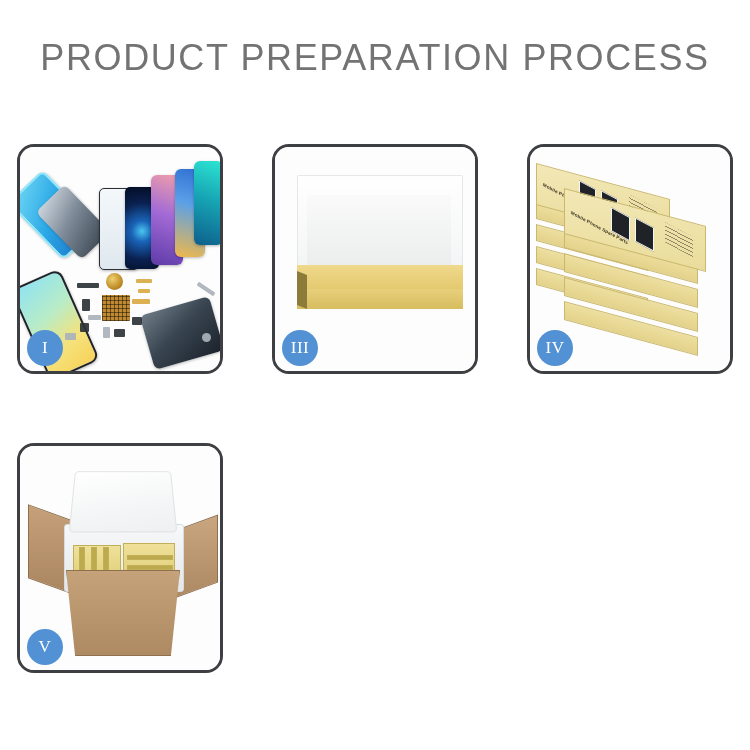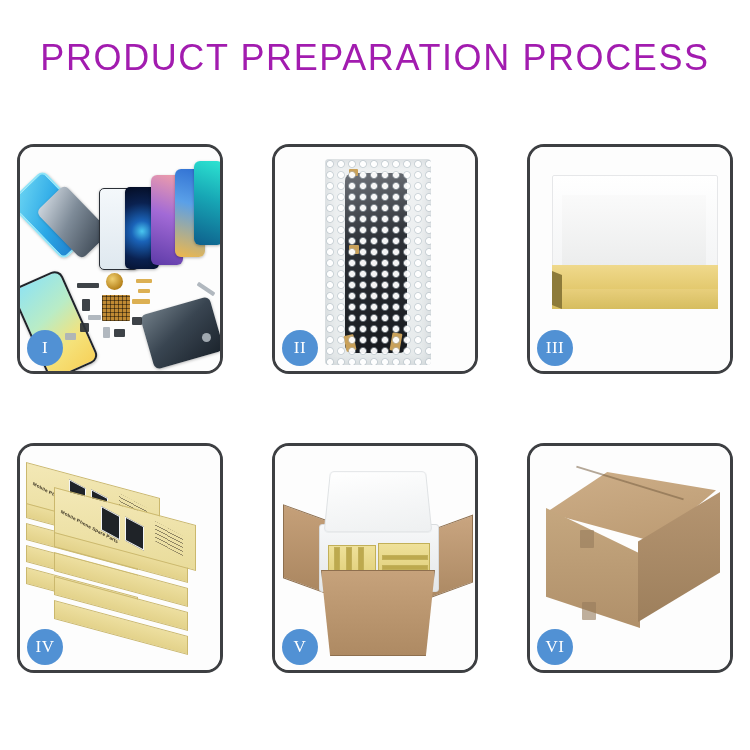--- a/index.html
+++ b/index.html
@@ -23,21 +23,21 @@
     left: 0;
     top: 36px;
     width: 750px;
     text-align: center;
   }
   .header-title {
     font-size: 36px;
     font-weight: 400;
     letter-spacing: 1.6px;
     line-height: 44px;
-    color: #a21caf;
+    color: #737373;
     white-space: nowrap;
   }
   .header-subtitle {
     margin-top: 7px;
     font-size: 14.5px;
     font-weight: 400;
     letter-spacing: 0.15px;
     line-height: 20px;
     color: #1d1d1d;
     white-space: nowrap;
@@ -374,32 +374,20 @@
       <div class="chip chip-dark" style="left:112px;top:170px;width:10px;height:8px;"></div>
       <div class="chip chip-silver" style="left:83px;top:180px;width:7px;height:11px;"></div>
       <div class="chip chip-dark" style="left:94px;top:182px;width:11px;height:8px;"></div>
       <div class="chip chip-silver" style="left:176px;top:140px;width:20px;height:4px;transform:rotate(34deg);"></div>
       <div class="chip chip-silver" style="left:182px;top:186px;width:9px;height:9px;border-radius:50%;"></div>
       <div class="chip chip-silver" style="left:45px;top:186px;width:11px;height:7px;"></div>
     </div>
     <div class="badge">I</div>
   </div>
 
-  <div class="panel">
-    <div class="panel-art">
-      <div class="bag">
-        <div class="bag-item"></div>
-        <div class="flex-tail" style="left:24px;top:10px;width:9px;height:7px;"></div>
-        <div class="flex-tail" style="left:24px;top:86px;width:10px;height:9px;"></div>
-        <div class="flex-tail" style="left:20px;top:176px;width:10px;height:16px;transform:rotate(-12deg);"></div>
-        <div class="flex-tail" style="left:66px;top:174px;width:10px;height:18px;transform:rotate(10deg);"></div>
-      </div>
-    </div>
-    <div class="badge">II</div>
-  </div>
 
   <div class="panel">
     <div class="panel-art">
       <div class="box3-lid"></div>
       <div class="box3-inner"></div>
       <div class="box3-foam"></div>
       <div class="box3-front"></div>
       <div class="box3-front-face"></div>
       <div class="box3-edge"></div>
     </div>
@@ -448,25 +436,14 @@
         <div class="v-gold" style="left:62px;top:30px;width:44px;height:3px;background:#bda94e;"></div>
         <div class="v-gold" style="left:62px;top:40px;width:44px;height:3px;background:#bda94e;"></div>
         <div class="v-gold" style="left:62px;top:50px;width:44px;height:3px;background:#bda94e;"></div>
       </div>
       <div class="v-foamlid"></div>
       <div class="v-body"></div>
     </div>
     <div class="badge">V</div>
   </div>
 
-  <div class="panel">
-    <div class="panel-art">
-      <div class="c-top"></div>
-      <div class="c-left"></div>
-      <div class="c-right"></div>
-      <div class="c-seam" style="left:44px;top:36px;width:112px;height:2px;transform:rotate(17deg);"></div>
-      <div class="c-tape" style="left:50px;top:84px;width:14px;height:18px;"></div>
-      <div class="c-tape" style="left:52px;top:156px;width:14px;height:18px;"></div>
-    </div>
-    <div class="badge">VI</div>
-  </div>
 
 </div>
 
 </body></html>

